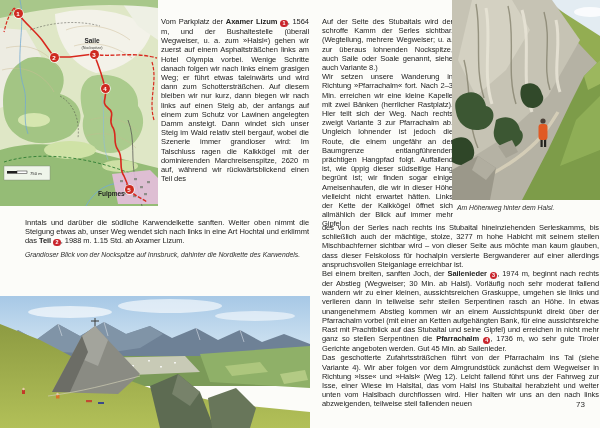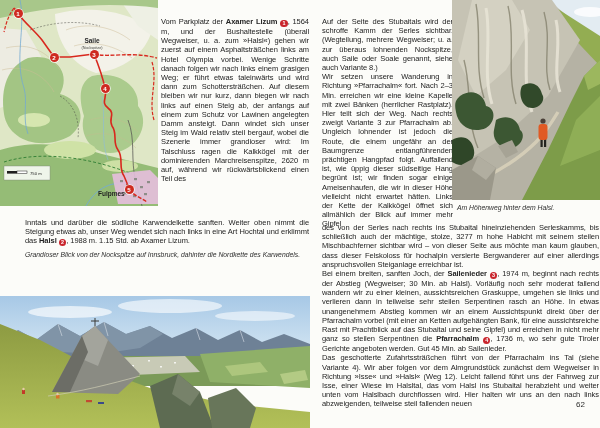--- a/index.html
+++ b/index.html
@@ -90,21 +90,21 @@
         <div class="map-badge" style="left: 100.5px; top: 83.5px;">4</div>
         <div class="map-badge" style="left: 124.5px; top: 184.5px;">5</div>
       </div>
   </div>
 
   <div class="abs" style="left:161px;top:17px;width:148px;">
     <p class="bodytext"><span>Vom Parkplatz der </span><span style="font-weight: 700;">Axamer Lizum</span><span> </span><span class="badge-inline">1</span><span>, 1564 m, und der Bushaltestelle (überall Wegweiser, u. a. zum »Halsl«) gehen wir zuerst auf einem Asphaltsträßchen links am Hotel Olympia vorbei. Wenige Schritte danach folgen wir nach links einem grasigen Weg; er führt etwas taleinwärts und wird dann zum Schottersträßchen. Auf diesem bleiben wir nur kurz, dann biegen wir nach links auf einen Steig ab, der anfangs auf einem zum Schutz vor Lawinen angelegten Damm ansteigt. Dann windet sich unser Steig im Wald relativ steil bergauf, wobei die Szenerie immer grandioser wird: Im Talschluss ragen die Kalkkögel mit der dominierenden Marchreisenspitze, 2620 m auf, während wir rückwärtsblickend einen Teil des</span></p>
   </div>
 
   <div class="abs" style="left:25px;top:218px;width:284px;">
-    <p class="bodytext"><span>Inntals und darüber die südliche Karwendelkette sanften. Weiter oben nimmt die Steigung etwas ab, unser Weg wendet sich nach links in eine Art Hochtal und erklimmt das </span><span style="font-weight: 700;">Halsl</span><span> </span><span class="badge-inline">2</span><span>, 1988 m. 1.15 Std. ab Axamer Lizum.</span></p>
+    <p class="bodytext"><span>Inntals und darüber die südliche Karwendelkette sanften. Weiter oben nimmt die Steigung etwas ab, unser Weg wendet sich nach links in eine Art Hochtal und erklimmt das </span><span style="font-weight: 700;">Teil</span><span> </span><span class="badge-inline">2</span><span>, 1988 m. 1.15 Std. ab Axamer Lizum.</span></p>
   </div>
 
   <div class="abs caption" style="left:25px;top:251px;width:284px;">Grandioser Blick von der Nockspitze auf Innsbruck, dahinter die Nordkette des Karwendels.</div>
 
   <div class="abs" style="left:0;top:296px;width:310px;height:132px;">
     <svg width="310" height="132" viewBox="0 0 310 132">
       <defs>
         <linearGradient id="sky1" x1="0" y1="0" x2="0" y2="1">
           <stop offset="0" stop-color="#a7c8e6"></stop>
             <stop offset="1" stop-color="#dcebf5"></stop>
@@ -215,15 +215,15 @@
   </div>
 
   <div class="abs caption" style="left:457px;top:204px;width:140px;">Am Höhenweg hinter dem Halsl.</div>
 
   <div class="abs" style="left:322px;top:223px;width:277px;">
     <p class="bodytext">des von der Serles nach rechts ins Stubaital hineinziehenden Serleskamms, bis schließlich auch der mächtige, stolze, 3277 m hohe Habicht mit seinem steilen Mischbachferner sichtbar wird – von dieser Seite aus möchte man kaum glauben, dass dieser Felskoloss für hochalpin versierte Bergwanderer auf einer allerdings anspruchsvollen Steiganlage erreichbar ist.</p>
     <p class="bodytext"><span>Bei einem breiten, sanften Joch, der </span><span style="font-weight: 700;">Sailenieder</span><span> </span><span class="badge-inline">3</span><span>, 1974 m, beginnt nach rechts der Abstieg (Wegweiser; 30 Min. ab Halsl). Vorläufig noch sehr moderat fallend wandern wir zu einer kleinen, aussichtsreichen Graskuppe, umgehen sie links und verlieren dann in teilweise sehr steilen Serpentinen rasch an Höhe. In etwas unangenehmem Abstieg kommen wir an einem Aussichtspunkt direkt über der Pfarrachalm vorbei (mit einer an Ketten aufgehängten Bank, für eine aussichtsreiche Rast mit Prachtblick auf das Stubaital und seine Gipfel) und erreichen in nicht mehr ganz so steilen Serpentinen die </span><span style="font-weight: 700;">Pfarrachalm</span><span> </span><span class="badge-inline">4</span><span>, 1736 m, wo sehr gute Tiroler Gerichte angeboten werden. Gut 45 Min. ab Sailenieder.</span></p>
     <p class="bodytext">Das geschotterte Zufahrtssträßchen führt von der Pfarrachalm ins Tal (siehe Variante 4). Wir aber folgen vor dem Almgrundstück zunächst dem Wegweiser in Richtung »Isse« und »Halsl« (Weg 12). Leicht fallend führt uns der Fahrweg zur Isse, einer Wiese im Halsltal, das vom Halsl ins Stubaital herabzieht und weiter unten vom Halslbach durchflossen wird. Hier halten wir uns an den nach links abzweigenden, teilweise steil fallenden neuen</p>
   </div>
 
-  <div class="abs pagenum" style="left:576px;top:400px;">62</div>
+  <div class="abs pagenum" style="left:576px;top:400px;">73</div>
 
 </div>
 
 </body></html>

